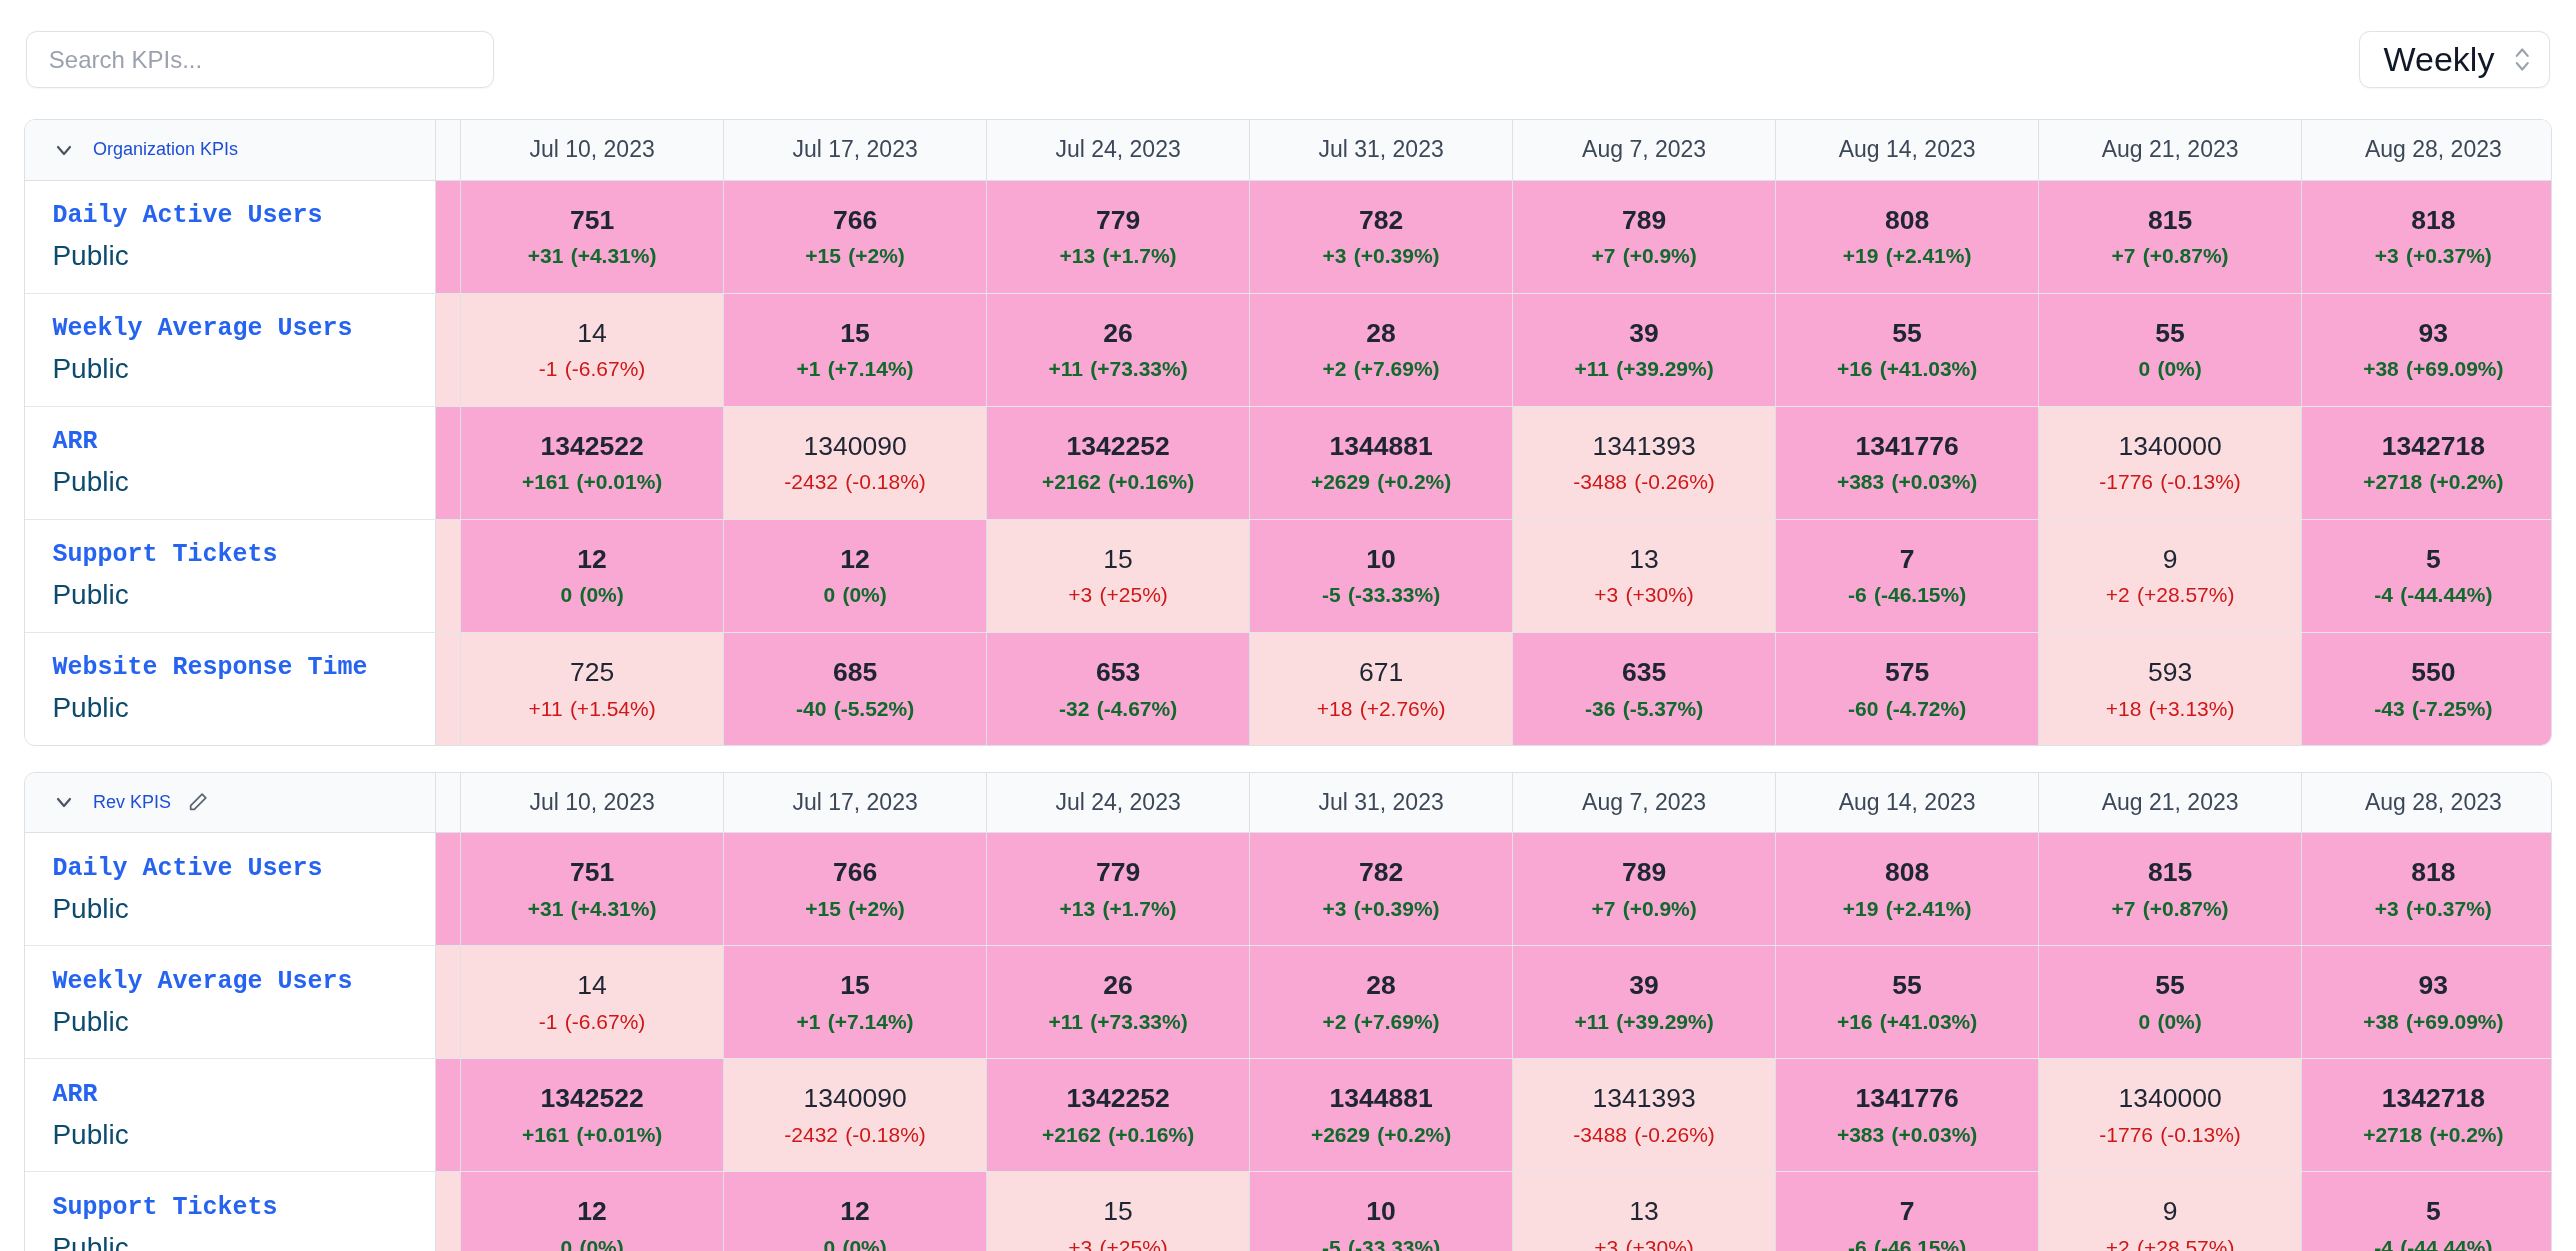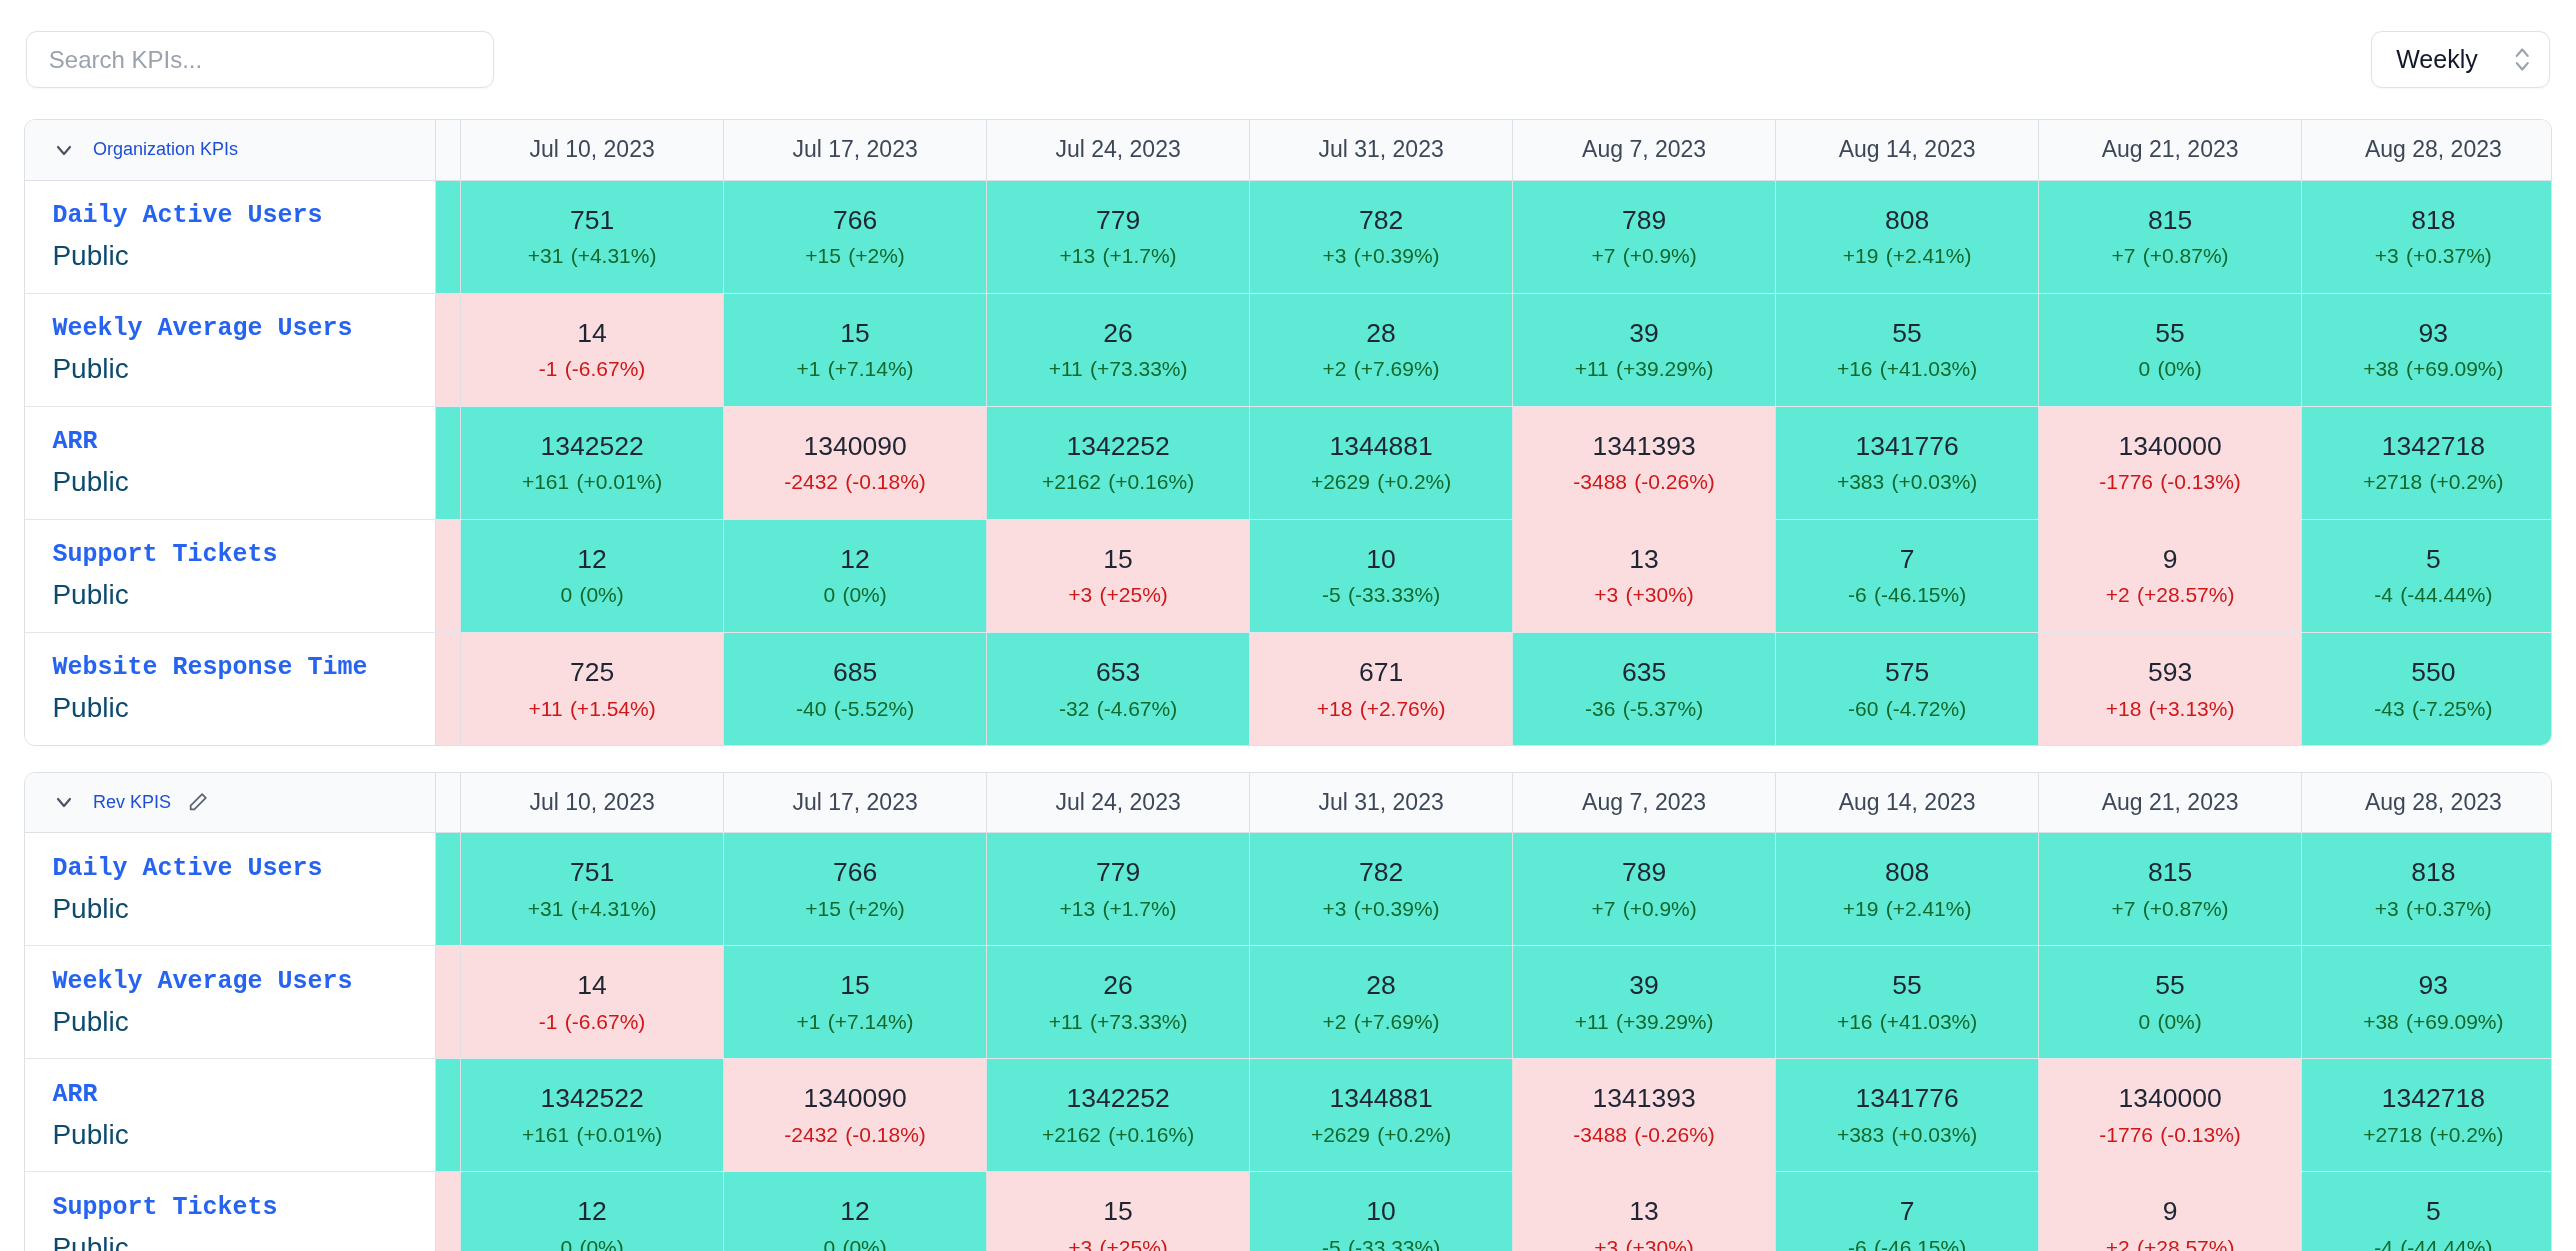--- a/index.html
+++ b/index.html
@@ -34,21 +34,21 @@
 
   .period-select {
     min-width: 179px; height: 57px;
     border: 1.4px solid #dfe3e8; border-radius: 11px;
     background: #ffffff;
     display: flex; align-items: center; justify-content: space-between;
     gap: 20px; padding: 0 18.3px 0 24px;
     box-shadow: 0 0.9px 1.8px rgba(16,24,40,0.04);
     cursor: pointer;
   }
-  .period-select .label { font-size: 25px; color: #111827; }
+  .period-select .label { font-size: 34px; color: #111827; }
   .updown { display: flex; flex-direction: column; align-items: center; gap: 4.6px; color: #9aa2ae; }
 
   
   .card {
     border: 1.4px solid #dde1e6; border-radius: 11px;
     background: #ffffff; overflow: hidden;
     margin-bottom: 25.6px;
   }
   table { border-collapse: collapse; width: 100%; table-layout: fixed; }
 
@@ -93,21 +93,21 @@
   td.cell {
     border-right: 1.4px solid #dde1e6;
     text-align: center; vertical-align: middle;
   }
   td.cell:last-child { border-right: 0; }
 
   .val { font-size: 26.5px; color: #1e2533; line-height: 1.05; margin-bottom: 11px; }
   .delta { font-size: 21px; line-height: 1; white-space: nowrap; }
   .delta .pct { margin-left: 7.3px; }
 
-  .pos { background: #5eead4; }
+  .pos { background: #f9a8d4; font-weight: bold; }
   .neg { background: #fbdde0; }
   .t-pos { color: #11692b; }
   .t-neg { color: #d01717; }
 
   .ico { display: inline-flex; align-items: center; justify-content: center; }
   .pencil { cursor: pointer; }
 </style>
 </head>
 <body>
 

